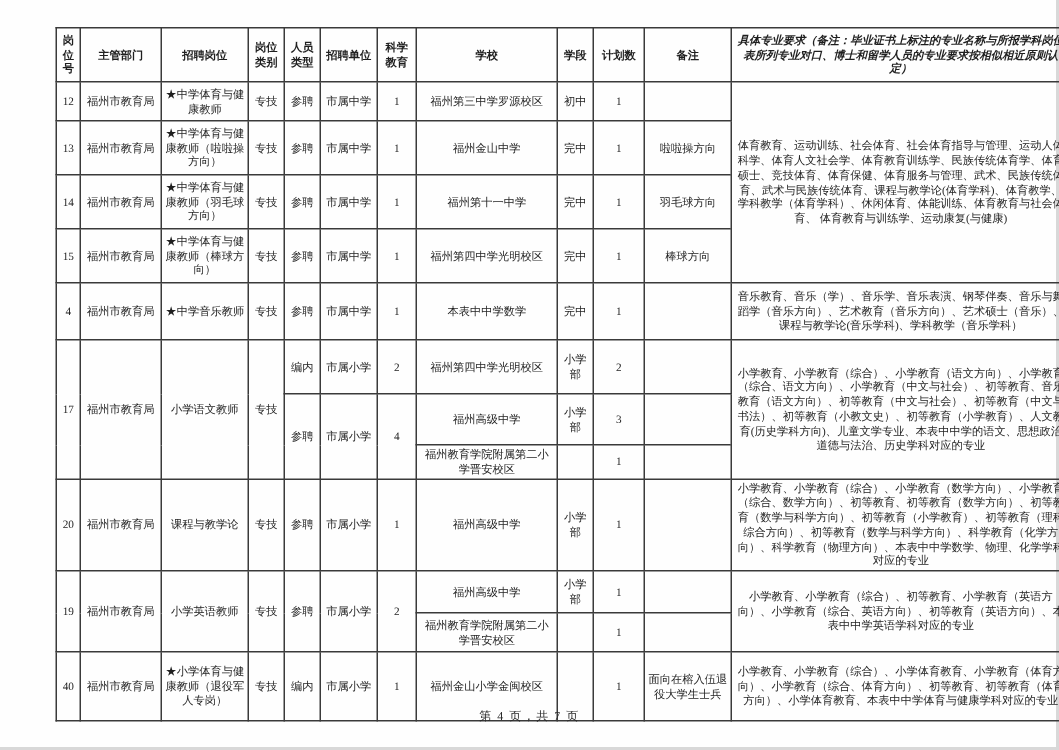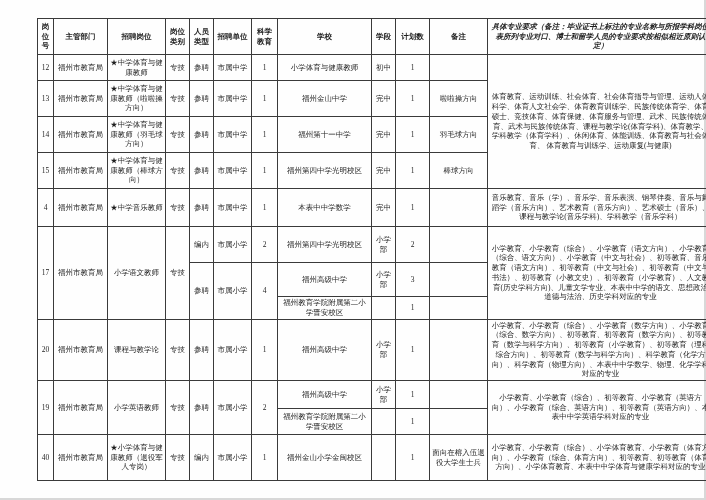--- a/index.html
+++ b/index.html
@@ -95,21 +95,21 @@
   </tr>
 
   <tr style="height:26px">
     <td>12</td>
     <td>福州市教育局</td>
     <td>★中学体育与健康教师</td>
     <td>专技</td>
     <td>参聘</td>
     <td>市属中学</td>
     <td>1</td>
-    <td>小学体育与健康教师</td>
+    <td>福州第三中学罗源校区</td>
     <td>初中</td>
     <td>1</td>
     <td></td>
     <td class="req" rowspan="4">体育教育、运动训练、社会体育、社会体育指导与管理、运动人体科学、体育人文社会学、体育教育训练学、民族传统体育学、体育硕士、竞技体育、体育保健、体育服务与管理、武术、民族传统体育、武术与民族传统体育、课程与教学论(体育学科)、体育教学、学科教学（体育学科）、休闲体育、体能训练、体育教育与社会体育、 体育教育与训练学、运动康复(与健康)</td>
   </tr>
 
   <tr style="height:36px">
     <td>13</td>
     <td>福州市教育局</td>
     <td>★中学体育与健康教师（啦啦操方向）</td>
@@ -245,14 +245,15 @@
     <td>1</td>
     <td>福州金山小学金闽校区</td>
     <td></td>
     <td>1</td>
     <td>面向在榕入伍退役大学生士兵</td>
     <td class="req">小学教育、小学教育（综合）、小学体育教育、小学教育（体育方向）、小学教育（综合、体育方向）、初等教育、初等教育（体育方向）、小学体育教育、本表中中学体育与健康学科对应的专业</td>
   </tr>
 </tbody>
     </table>
 
+<div class="footer">第 4 页，共 7 页</div>
 
 </div>
 
 </body></html>

